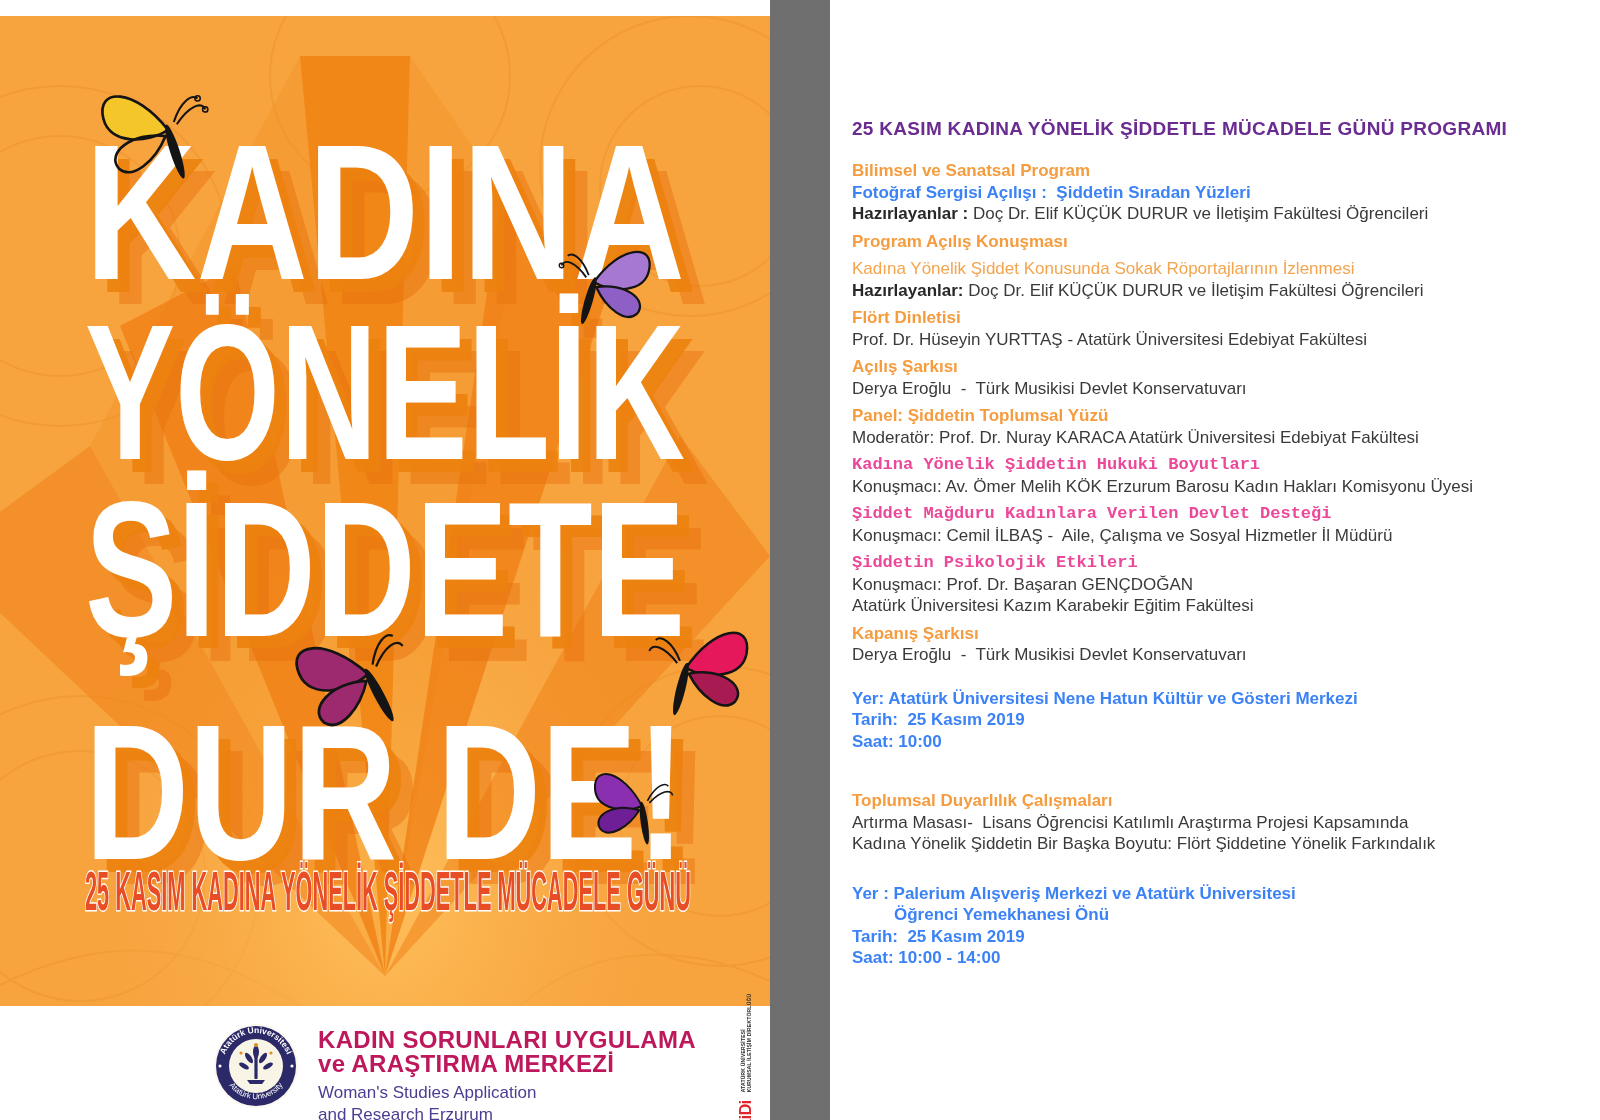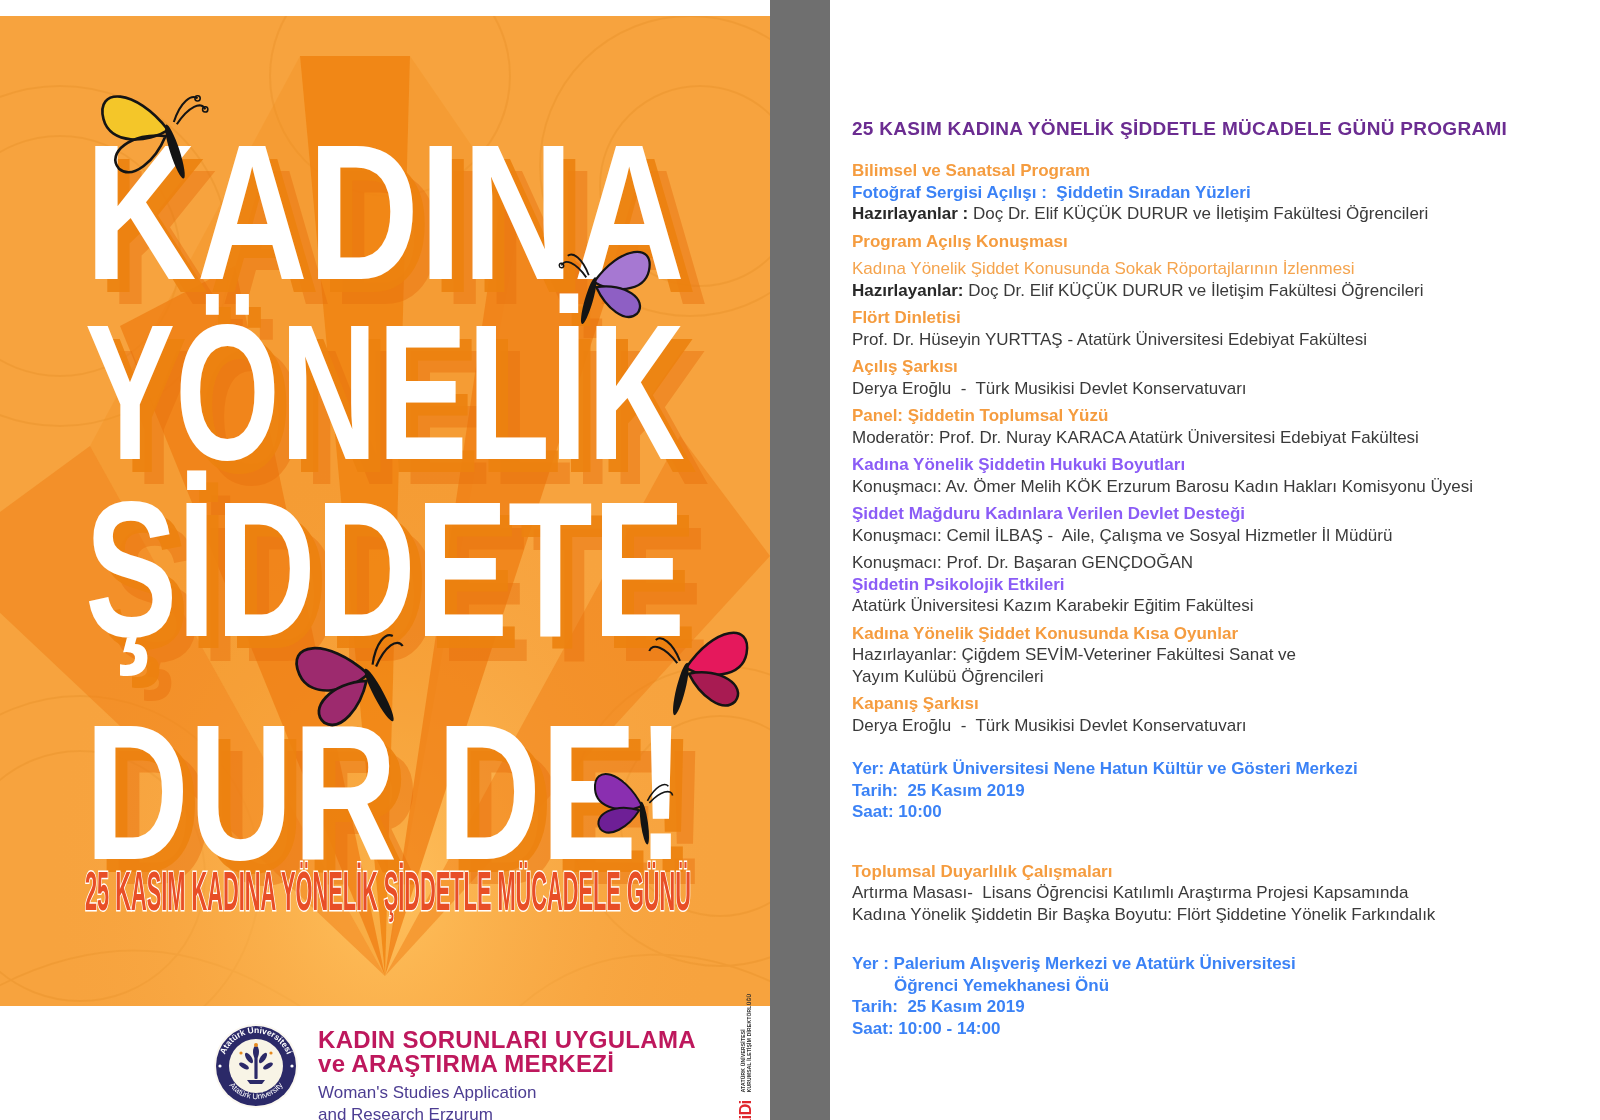--- a/index.html
+++ b/index.html
@@ -36,21 +36,21 @@
   .program-title{font-size:19px;font-weight:bold;color:#6B2C91;letter-spacing:.3px;white-space:nowrap;}
   #program-blocks{margin-top:20px;}
   .block{margin-top:6px;}
   .block:first-child{margin-top:0;}
   .gap-md{margin-top:28px;}
   .gap-lg{margin-top:22px;}
   .gap-xl{margin-top:38px;}
   .line{font-size:17px;line-height:21.5px;color:#3A3A3A;white-space:pre-wrap;}
   .h-orange-bold{color:#F59C3F;font-weight:bold;}
   .h-orange-regular{color:#F5A44E;}
-  .h-black-bold{color:#8b5cf6;font-weight:bold;}
+  .h-black-bold{color:#ec4899;font-weight:bold;font-family:Liberation Mono, monospace;}
   .l-bold{font-weight:bold;color:#3b82f6;}
   .prefix{font-weight:bold;color:#282828;}
   .indent{padding-left:42px;}
 </style>
 </head>
 <body>
 
 <div class="stage">
 
   <div class="poster">
@@ -238,28 +238,23 @@
         </div>
         <div class="block">
           <div class="line h-black-bold">Kadına Yönelik Şiddetin Hukuki Boyutları</div>
           <div class="line l-regular">Konuşmacı: Av. Ömer Melih KÖK Erzurum Barosu Kadın Hakları Komisyonu Üyesi</div>
         </div>
         <div class="block">
           <div class="line h-black-bold">Şiddet Mağduru Kadınlara Verilen Devlet Desteği</div>
           <div class="line l-regular">Konuşmacı: Cemil İLBAŞ -  Aile, Çalışma ve Sosyal Hizmetler İl Müdürü</div>
         </div>
         <div class="block">
+          <div class="line h-black-bold">Şiddetin Psikolojik Etkileri</div>
           <div class="line l-regular">Konuşmacı: Prof. Dr. Başaran GENÇDOĞAN</div>
-          <div class="line h-black-bold">Şiddetin Psikolojik Etkileri</div>
           <div class="line l-regular">Atatürk Üniversitesi Kazım Karabekir Eğitim Fakültesi</div>
-        </div>
-        <div class="block">
-          <div class="line h-orange-bold">Kadına Yönelik Şiddet Konusunda Kısa Oyunlar</div>
-          <div class="line l-regular">Hazırlayanlar: Çiğdem SEVİM-Veteriner Fakültesi Sanat ve</div>
-          <div class="line l-regular">Yayım Kulübü Öğrencileri</div>
         </div>
         <div class="block">
           <div class="line h-orange-bold">Kapanış Şarkısı</div>
           <div class="line l-regular">Derya Eroğlu  -  Türk Musikisi Devlet Konservatuvarı</div>
         </div>
         <div class="block gap-lg">
           <div class="line l-bold">Yer: Atatürk Üniversitesi Nene Hatun Kültür ve Gösteri Merkezi</div>
           <div class="line l-bold">Tarih:  25 Kasım 2019</div>
           <div class="line l-bold">Saat: 10:00</div>
         </div>

